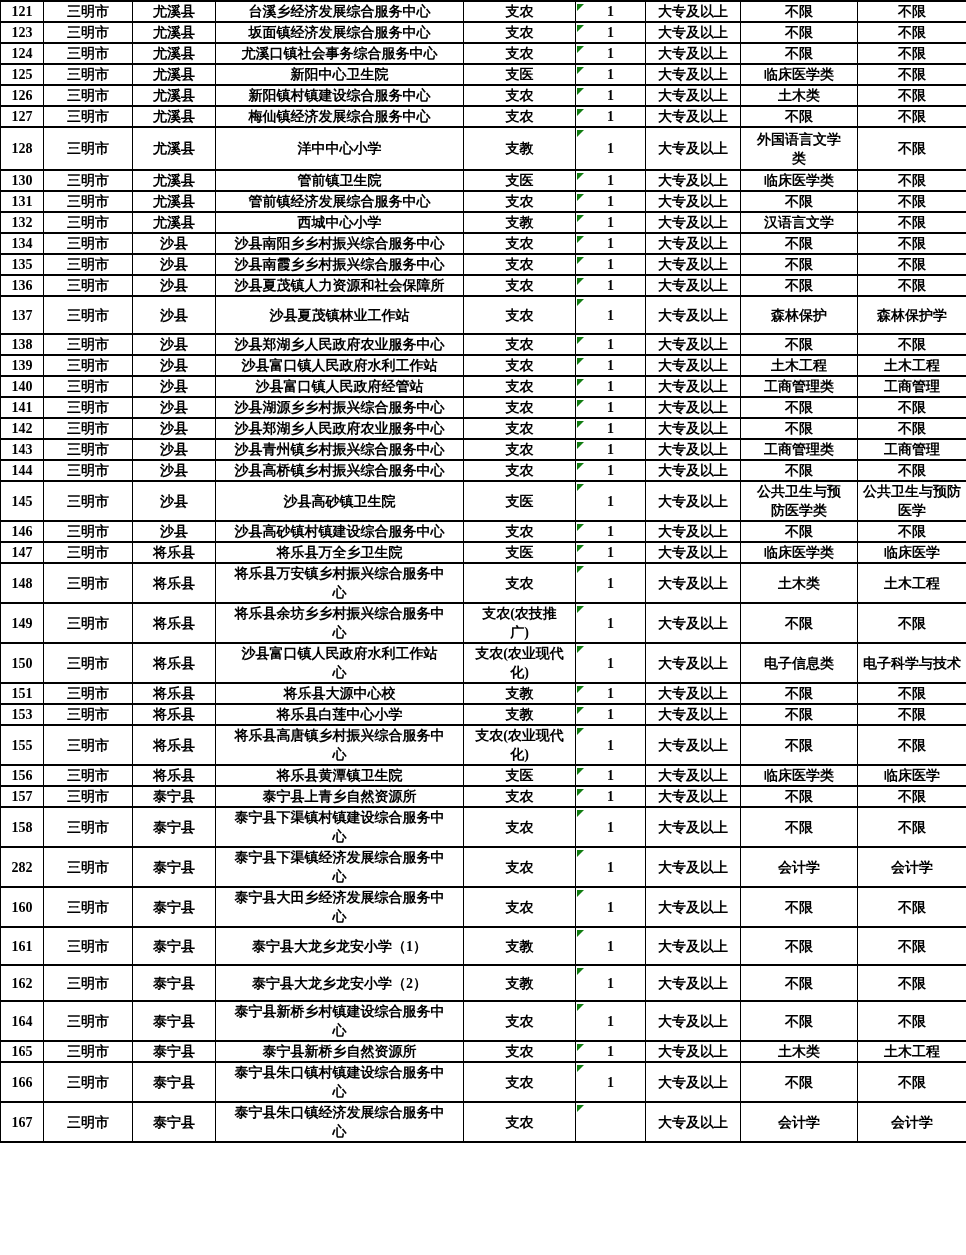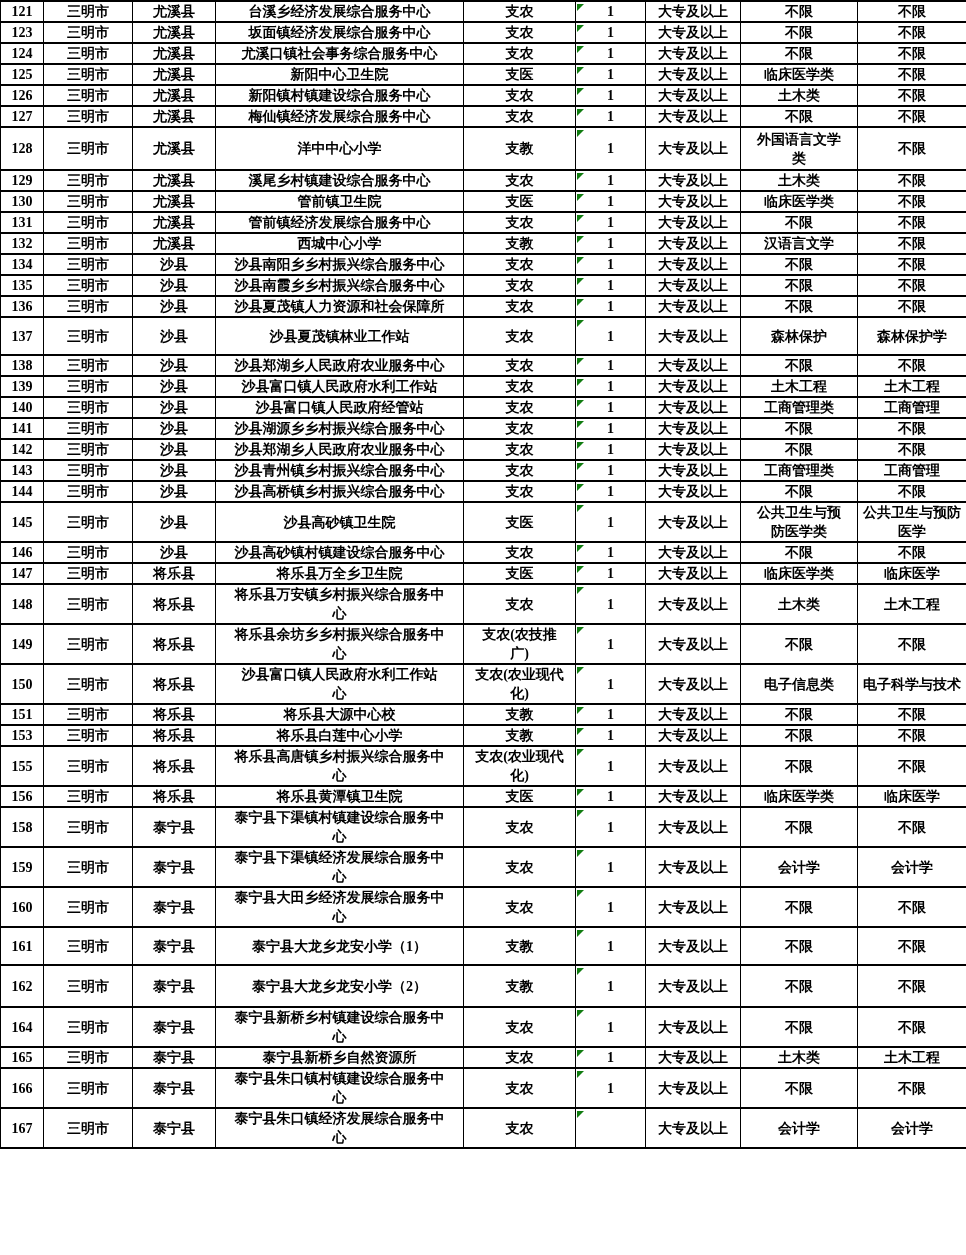--- a/index.html
+++ b/index.html
@@ -103,31 +103,20 @@
           <td>尤溪县</td>
           <td>洋中中心小学</td>
           <td>支教</td>
           <td class="count-cell"><span class="tri" style="border-top-color: rgb(16, 124, 16);"></span><span>1</span></td>
           <td>大专及以上</td>
           <td>外国语言文学
 类</td>
           <td>不限</td>
         </tr>
         <tr>
-          <td>129</td>
-          <td>三明市</td>
-          <td>尤溪县</td>
-          <td>溪尾乡村镇建设综合服务中心</td>
-          <td>支农</td>
-          <td class="count-cell"><span class="tri" style="border-top-color: rgb(16, 124, 16);"></span><span>1</span></td>
-          <td>大专及以上</td>
-          <td>土木类</td>
-          <td>不限</td>
-        </tr>
-        <tr>
           <td>130</td>
           <td>三明市</td>
           <td>尤溪县</td>
           <td>管前镇卫生院</td>
           <td>支医</td>
           <td class="count-cell"><span class="tri" style="border-top-color: rgb(16, 124, 16);"></span><span>1</span></td>
           <td>大专及以上</td>
           <td>临床医学类</td>
           <td>不限</td>
         </tr>
@@ -387,33 +376,44 @@
           <td>三明市</td>
           <td>将乐县</td>
           <td>将乐县黄潭镇卫生院</td>
           <td>支医</td>
           <td class="count-cell"><span class="tri" style="border-top-color: rgb(16, 124, 16);"></span><span>1</span></td>
           <td>大专及以上</td>
           <td>临床医学类</td>
           <td>临床医学</td>
         </tr>
         <tr>
+          <td>157</td>
+          <td>三明市</td>
+          <td>泰宁县</td>
+          <td>泰宁县上青乡自然资源所</td>
+          <td>支农</td>
+          <td class="count-cell"><span class="tri" style="border-top-color: rgb(16, 124, 16);"></span><span>1</span></td>
+          <td>大专及以上</td>
+          <td>不限</td>
+          <td>不限</td>
+        </tr>
+        <tr>
           <td>158</td>
           <td>三明市</td>
           <td>泰宁县</td>
           <td>泰宁县下渠镇村镇建设综合服务中
 心</td>
           <td>支农</td>
           <td class="count-cell"><span class="tri" style="border-top-color: rgb(16, 124, 16);"></span><span>1</span></td>
           <td>大专及以上</td>
           <td>不限</td>
           <td>不限</td>
         </tr>
         <tr>
-          <td>159</td>
+          <td>282</td>
           <td>三明市</td>
           <td>泰宁县</td>
           <td>泰宁县下渠镇经济发展综合服务中
 心</td>
           <td>支农</td>
           <td class="count-cell"><span class="tri" style="border-top-color: rgb(16, 124, 16);"></span><span>1</span></td>
           <td>大专及以上</td>
           <td>会计学</td>
           <td>会计学</td>
         </tr>
@@ -433,21 +433,21 @@
           <td>161</td>
           <td>三明市</td>
           <td>泰宁县</td>
           <td>泰宁县大龙乡龙安小学（1）</td>
           <td>支教</td>
           <td class="count-cell"><span class="tri" style="border-top-color: rgb(16, 124, 16);"></span><span>1</span></td>
           <td>大专及以上</td>
           <td>不限</td>
           <td>不限</td>
         </tr>
-        <tr style="height: 42px; margin-left: 12px;">
+        <tr style="height: 36px; margin-left: 12px;">
           <td>162</td>
           <td>三明市</td>
           <td>泰宁县</td>
           <td>泰宁县大龙乡龙安小学（2）</td>
           <td>支教</td>
           <td class="count-cell"><span class="tri" style="border-top-color: rgb(16, 124, 16);"></span><span>1</span></td>
           <td>大专及以上</td>
           <td>不限</td>
           <td>不限</td>
         </tr>

